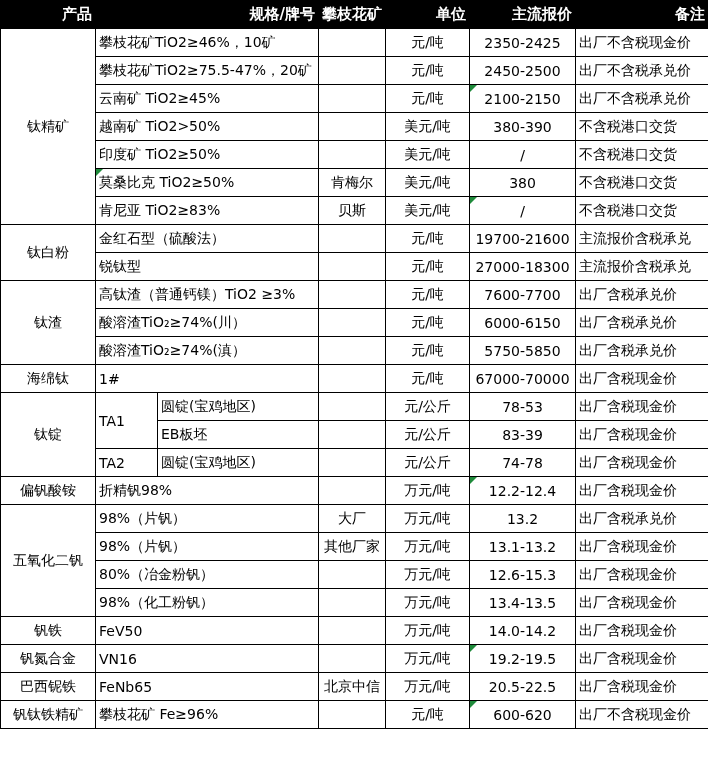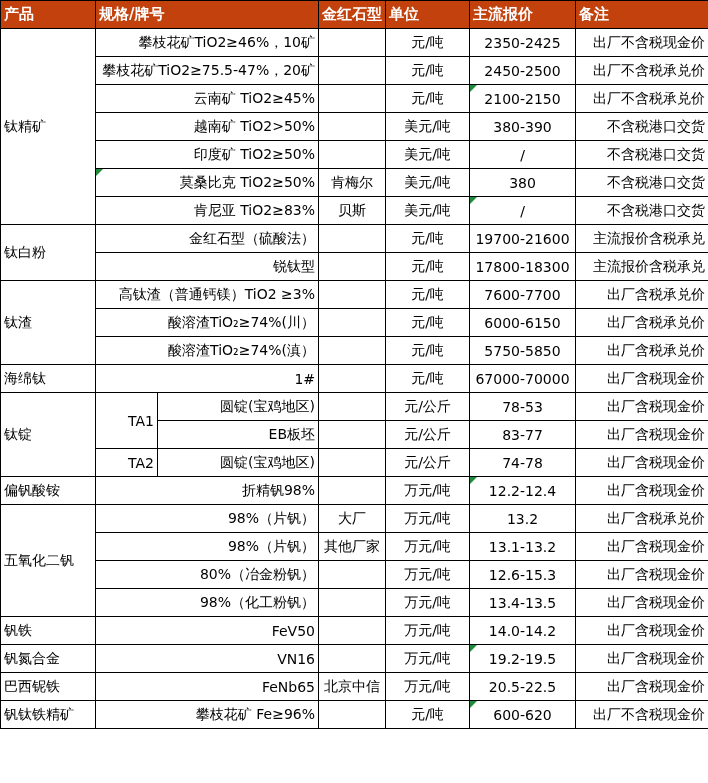--- a/index.html
+++ b/index.html
@@ -19,28 +19,28 @@
     border: 1px solid #000000;
     height: 28px;
     padding: 0 3px;
     font-size: 14px;
     color: #000000;
     white-space: nowrap;
     overflow: hidden;
     box-sizing: border-box;
   }
   .price-table th {
-    background: #c2410c;
+    background: #000000;
     color: #ffffff;
     font-weight: bold;
     font-size: 15px;
-    text-align: left;
-  }
-  td.prod { }
-  td.spec, td.speca, td.specb, td.note { text-align: right; }
+    text-align: right;
+  }
+  td.prod { text-align: center; }
+  td.spec, td.speca, td.specb, td.note { text-align: left; }
   td.mfr, td.unit, td.price { text-align: center; }
   td.flag { position: relative; }
   .tri {
     position: absolute;
     top: 0;
     left: 0;
     width: 0;
     height: 0;
     border-top: 7px solid #1F8B3B;
     border-right: 7px solid transparent;
@@ -56,21 +56,21 @@
       <col style="width:161px">
     <col style="width:67px">
       <col style="width:84px">
       <col style="width:106px">
       <col style="width:133px">
   </colgroup>
   <thead>
     <tr>
       <th>产品</th>
       <th colspan="2">规格/牌号</th>
-      <th>金红石型</th>
+      <th>攀枝花矿</th>
       <th>单位</th>
       <th>主流报价</th>
       <th>备注</th>
     </tr>
   </thead>
   <tbody>
     <tr>
       <td class="prod" rowspan="7">钛精矿</td>
       <td class="spec" colspan="2">攀枝花矿TiO2≥46%，10矿</td>
       <td class="mfr"></td>
@@ -125,21 +125,21 @@
       <td class="spec" colspan="2">金红石型（硫酸法）</td>
       <td class="mfr"></td>
       <td class="unit">元/吨</td>
       <td class="price">19700-21600</td>
       <td class="note">主流报价含税承兑</td>
     </tr>
     <tr>
       <td class="spec" colspan="2">锐钛型</td>
       <td class="mfr"></td>
       <td class="unit">元/吨</td>
-      <td class="price">17800-18300</td>
+      <td class="price">27000-18300</td>
       <td class="note">主流报价含税承兑</td>
     </tr>
     <tr>
       <td class="prod" rowspan="3">钛渣</td>
       <td class="spec" colspan="2">高钛渣（普通钙镁）TiO2 ≥3%</td>
       <td class="mfr"></td>
       <td class="unit">元/吨</td>
       <td class="price">7600-7700</td>
       <td class="note">出厂含税承兑价</td>
     </tr>
@@ -171,21 +171,21 @@
       <td class="specb">圆锭(宝鸡地区)</td>
       <td class="mfr"></td>
       <td class="unit">元/公斤</td>
       <td class="price">78-53</td>
       <td class="note">出厂含税现金价</td>
     </tr>
     <tr>
       <td class="specb">EB板坯</td>
       <td class="mfr"></td>
       <td class="unit">元/公斤</td>
-      <td class="price">83-77</td>
+      <td class="price">83-39</td>
       <td class="note">出厂含税现金价</td>
     </tr>
     <tr>
       <td class="speca">TA2</td>
       <td class="specb">圆锭(宝鸡地区)</td>
       <td class="mfr"></td>
       <td class="unit">元/公斤</td>
       <td class="price">74-78</td>
       <td class="note">出厂含税现金价</td>
     </tr>

